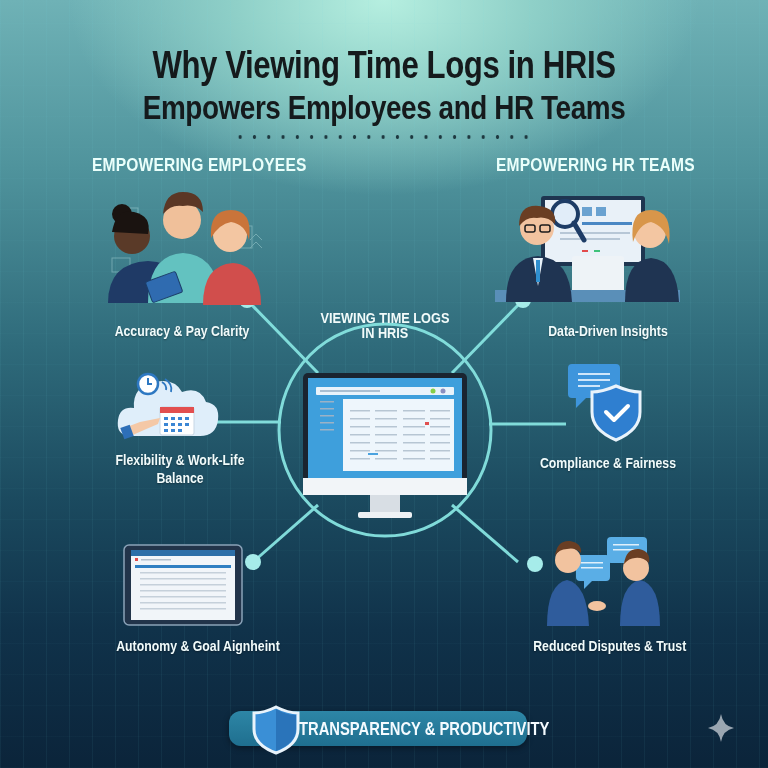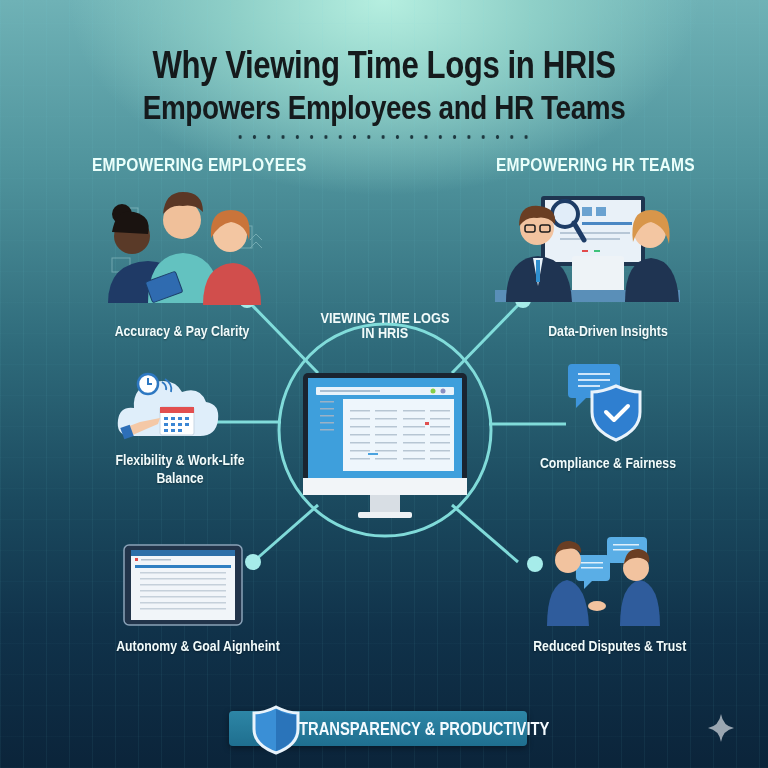--- a/index.html
+++ b/index.html
@@ -20,21 +20,21 @@
   .t1 { top:44px; font-size:38px; letter-spacing:-.5px; }
   .t2 { top:88px; font-size:34px; letter-spacing:-.5px; }
   .dots { position:absolute; top:135px; left:233px; width:300px; height:4px;
     background-image: radial-gradient(circle, #1e3940 1.6px, transparent 2px);
     background-size: 14.3px 4px; }
   .section-h { position:absolute; color:#eafffb; font-weight:bold; font-size:19px;
     transform:scaleX(.82); transform-origin:left center; white-space:nowrap; letter-spacing:.2px; }
   .label { position:absolute; color:#f1fbfb; font-weight:bold; font-size:15px; text-align:center;
     transform:scaleX(.82); transform-origin:center; white-space:nowrap; text-shadow:0 1px 2px rgba(0,0,0,.35); }
   svg { position:absolute; left:0; top:0; }
-  .banner { position:absolute; left:229px; top:711px; width:298px; height:35px; border-radius:4px;
+  .banner { position:absolute; left:229px; top:711px; width:298px; height:35px; border-radius:12px;
     background:linear-gradient(180deg,#2d86a6,#1f6f8f); box-shadow:0 2px 6px rgba(0,0,0,.4); }
   .banner-text { position:absolute; left:70px; top:8px; color:#f4fbff; font-weight:bold; font-size:18px;
     transform:scaleX(.82); transform-origin:left center; white-space:nowrap; }
   .center-title { position:absolute; left:305px; top:310px; width:160px; text-align:center; color:#f2fbfa;
     font-weight:bold; font-size:15px; line-height:15px; transform:scaleX(.85); transform-origin:center; }
   .sparkle { position:absolute; left:706px; top:712px; }
 </style>
 </head>
 <body>
 

